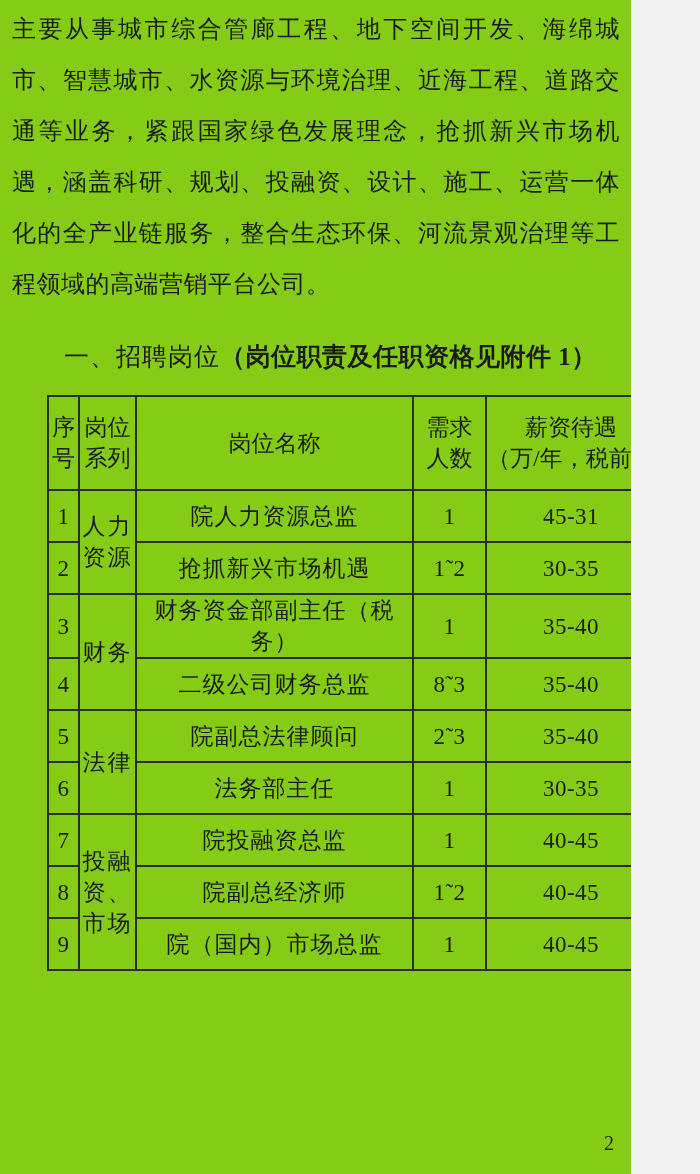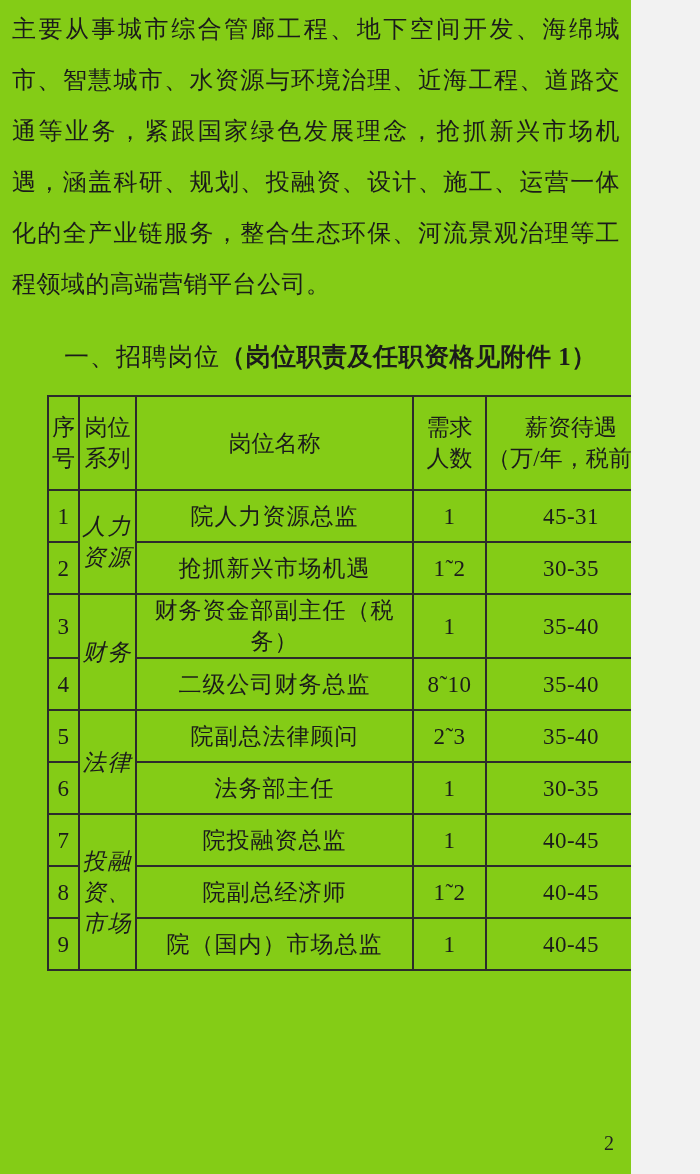--- a/index.html
+++ b/index.html
@@ -47,21 +47,21 @@
     white-space: pre-line;
     font-weight: normal;
     font-size: 23px;
     line-height: 31px;
     color: #1b1b1b;
     overflow: hidden;
   }
   table.recruit thead th { height: 92px; }
   table.recruit tbody td { height: 50px; }
   td.cell-name { font-size: 22px; letter-spacing: 1px; }
-  td.cell-series { line-height: 33px; letter-spacing: 2px; font-style: italic; }
+  td.cell-series { line-height: 33px; letter-spacing: 2px; }
   td.cell-no, td.cell-count, td.cell-salary { letter-spacing: 0.5px; }
   .page-number {
     position: absolute;
     right: 17px;
     top: 1132px;
     font-size: 20px;
     color: #222;
   }
 </style>
 </head>
@@ -115,21 +115,21 @@
       <tr>
         <td class="cell-no">3</td>
         <td class="cell-series" rowspan="2">财务</td>
         <td class="cell-name">财务资金部副主任（税务）</td>
         <td class="cell-count">1</td>
         <td class="cell-salary">35-40</td>
       </tr>
       <tr>
         <td class="cell-no">4</td>
         <td class="cell-name">二级公司财务总监</td>
-        <td class="cell-count">8˜10</td>
+        <td class="cell-count">8˜3</td>
         <td class="cell-salary">35-40</td>
       </tr>
       <tr>
         <td class="cell-no">5</td>
         <td class="cell-series" rowspan="2">法律</td>
         <td class="cell-name">院副总法律顾问</td>
         <td class="cell-count">2˜3</td>
         <td class="cell-salary">35-40</td>
       </tr>
       <tr>

